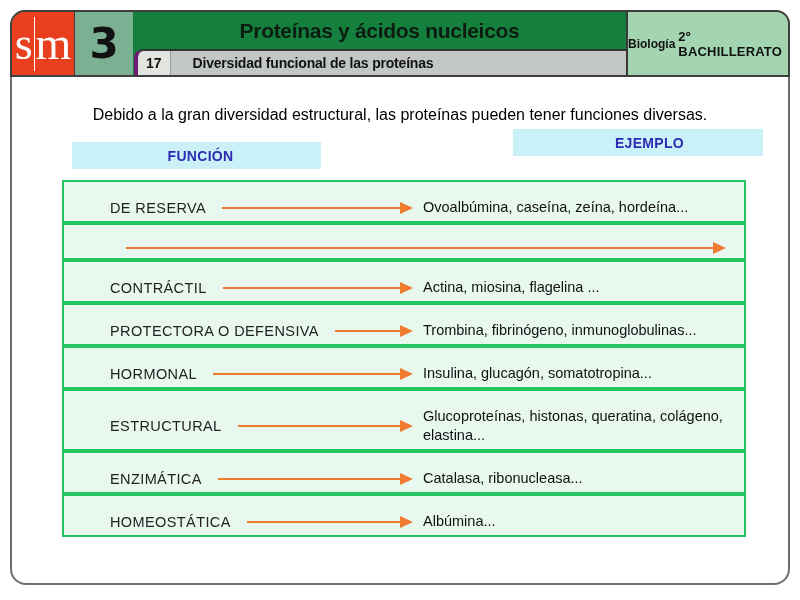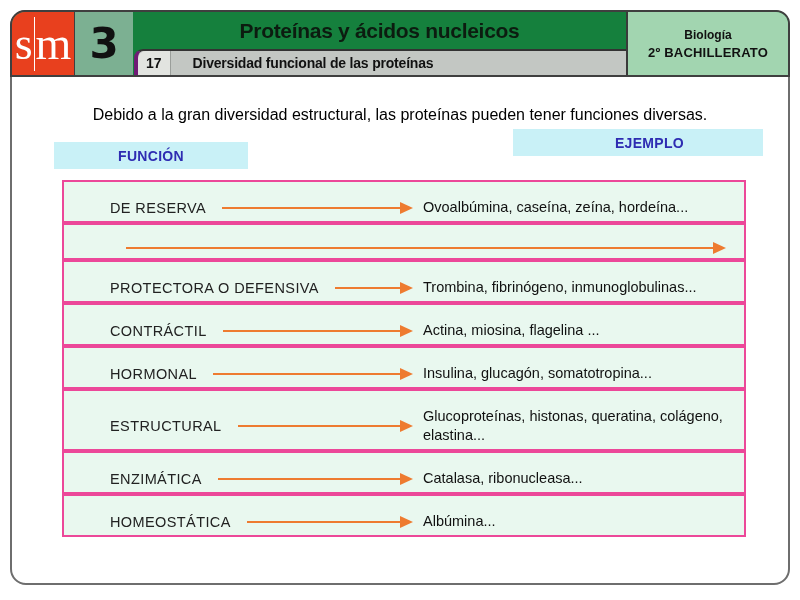--- a/index.html
+++ b/index.html
@@ -47,42 +47,42 @@
     height:100%;display:flex;align-items:center;padding:0 8px;
     background:#e2e4e0;font-weight:bold;font-size:14px;color:#111111;
     border-right:1px solid #9a9e9a;border-top-left-radius:8px;box-sizing:border-box;
   }
   .subtitle{
     font-weight:bold;font-size:14px;color:#111111;padding-left:22px;
     letter-spacing:-0.2px;white-space:nowrap;
   }
   .course{
     width:160px;flex:0 0 160px;background:#a2d5b0;border-left:2px solid #3a3a3a;
-    display:flex;flex-direction:column;align-items:center;justify-content:center;
+    display:flex;align-items:center;justify-content:center;
     gap:3px;color:#111111;
   }
   .course .line1{font-weight:bold;font-size:12px;}
   .course .line2{font-weight:bold;font-size:13px;letter-spacing:0.2px;}
   
   .intro{
     position:absolute;left:30px;width:740px;top:106px;text-align:center;
     font-size:16px;color:#000000;
   }
   
   .colhead{
     position:absolute;height:27px;background:#c9f1f7;display:flex;
     align-items:center;justify-content:center;font-weight:bold;font-size:14px;
     color:#2e2cb2;letter-spacing:0.3px;
   }
-  #head-funcion{left:54px;top:142px;width:194px;}
+  #head-funcion{left:72px;top:142px;width:241px;padding-left:8px;}
   #head-ejemplo{left:513px;top:129px;width:227px;padding-left:23px;}
   
   .rows{position:absolute;left:62px;top:180px;width:684px;}
   .row{
-    box-sizing:border-box;border:2px solid #ec4899;background:#e9f8ef;
+    box-sizing:border-box;border:2px solid #22c55e;background:#e9f8ef;
     min-height:37px;display:flex;align-items:center;
     padding:16px 8px 4px 46px;
   }
   .fn-label{
     font-size:14.5px;color:#222222;white-space:nowrap;letter-spacing:0.4px;
   }
   .arrow{
     flex:1 1 auto;display:flex;align-items:center;margin:0 10px 0 16px;
     min-width:40px;
   }
@@ -134,34 +134,34 @@
       </div>
       <div class="examples">Ovoalbúmina, caseína, zeína, hordeína...</div>
     </div>
     <div class="row">
       <div class="arrow">
         <div class="shaft"></div>
         <div class="head"></div>
       </div>
     </div>
     <div class="row">
+      <span class="fn-label">CONTRÁCTIL</span>
+      <div class="arrow">
+        <div class="shaft"></div>
+        <div class="head"></div>
+      </div>
+      <div class="examples">Actina, miosina, flagelina ...</div>
+    </div>
+    <div class="row">
       <span class="fn-label">PROTECTORA O DEFENSIVA</span>
       <div class="arrow">
         <div class="shaft"></div>
         <div class="head"></div>
       </div>
       <div class="examples">Trombina, fibrinógeno, inmunoglobulinas...</div>
-    </div>
-    <div class="row">
-      <span class="fn-label">CONTRÁCTIL</span>
-      <div class="arrow">
-        <div class="shaft"></div>
-        <div class="head"></div>
-      </div>
-      <div class="examples">Actina, miosina, flagelina ...</div>
     </div>
     <div class="row">
       <span class="fn-label">HORMONAL</span>
       <div class="arrow">
         <div class="shaft"></div>
         <div class="head"></div>
       </div>
       <div class="examples">Insulina, glucagón, somatotropina...</div>
     </div>
     <div class="row">

